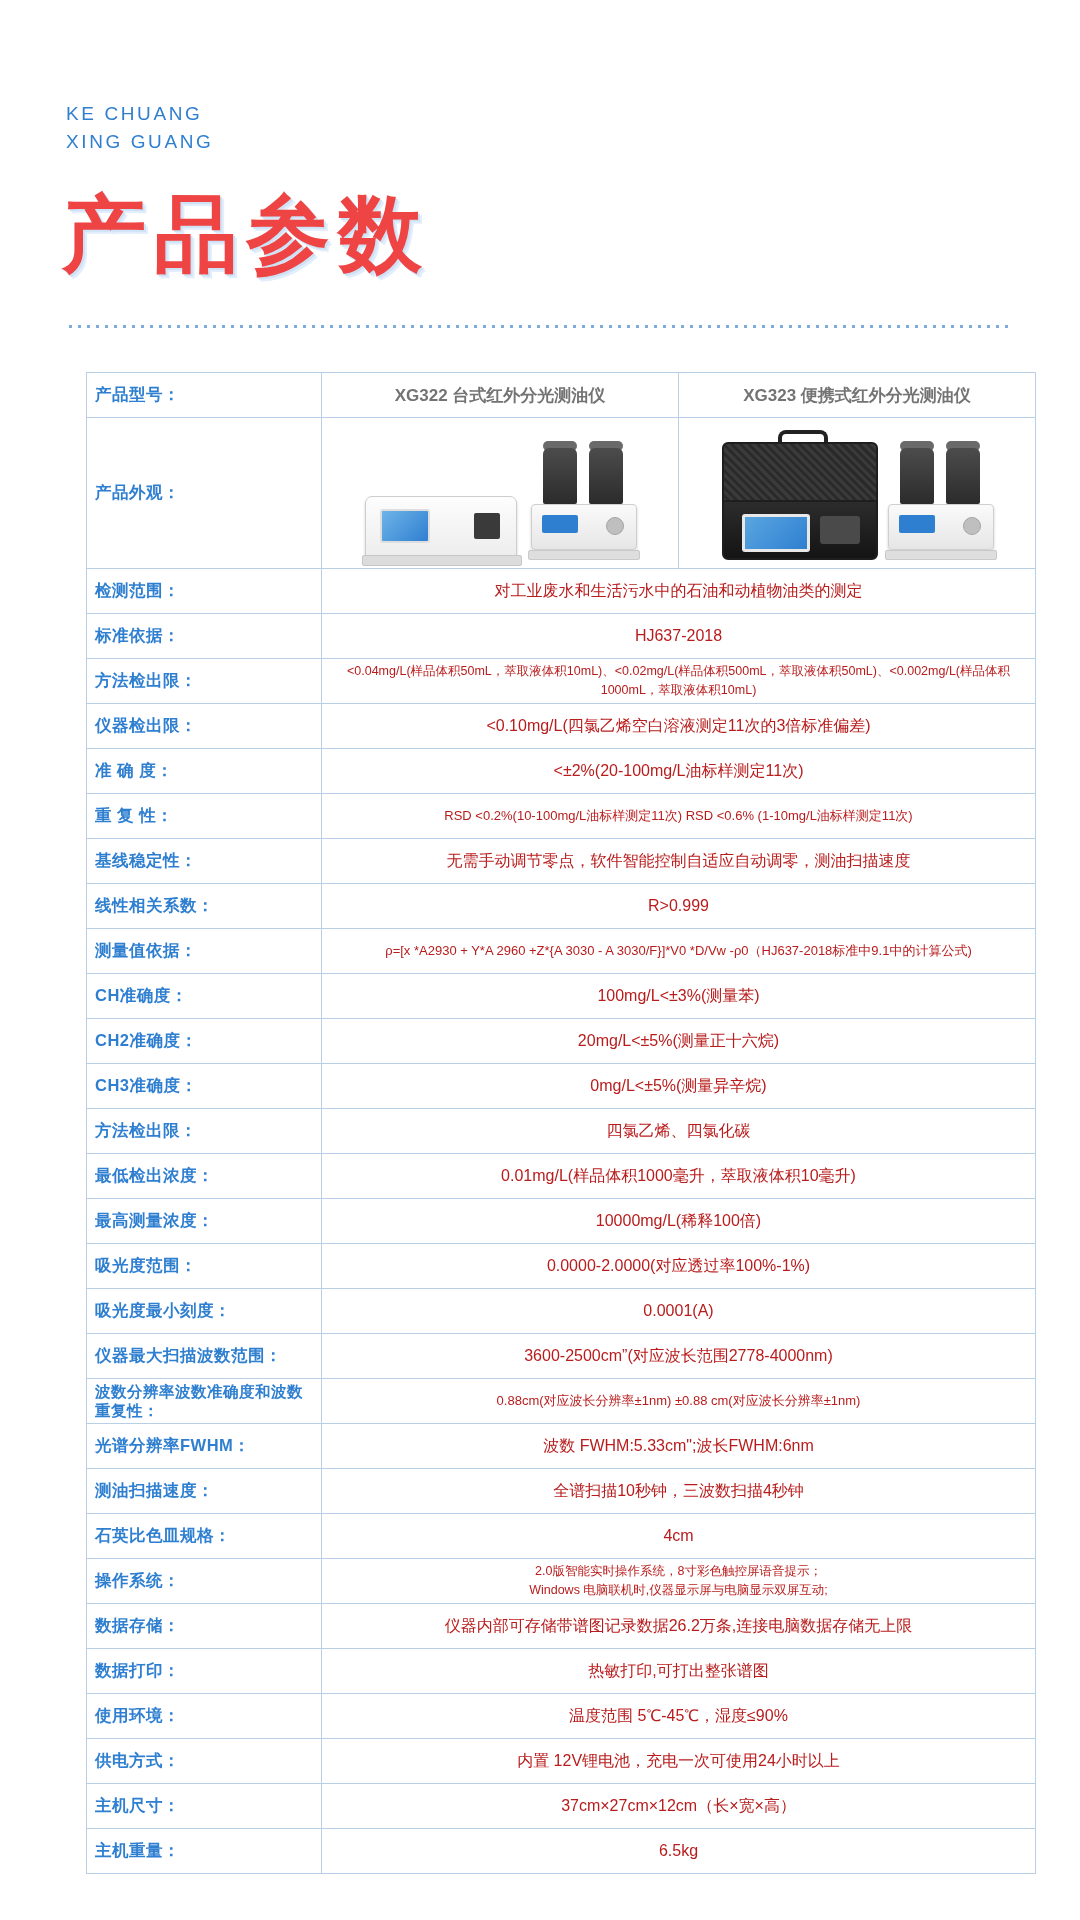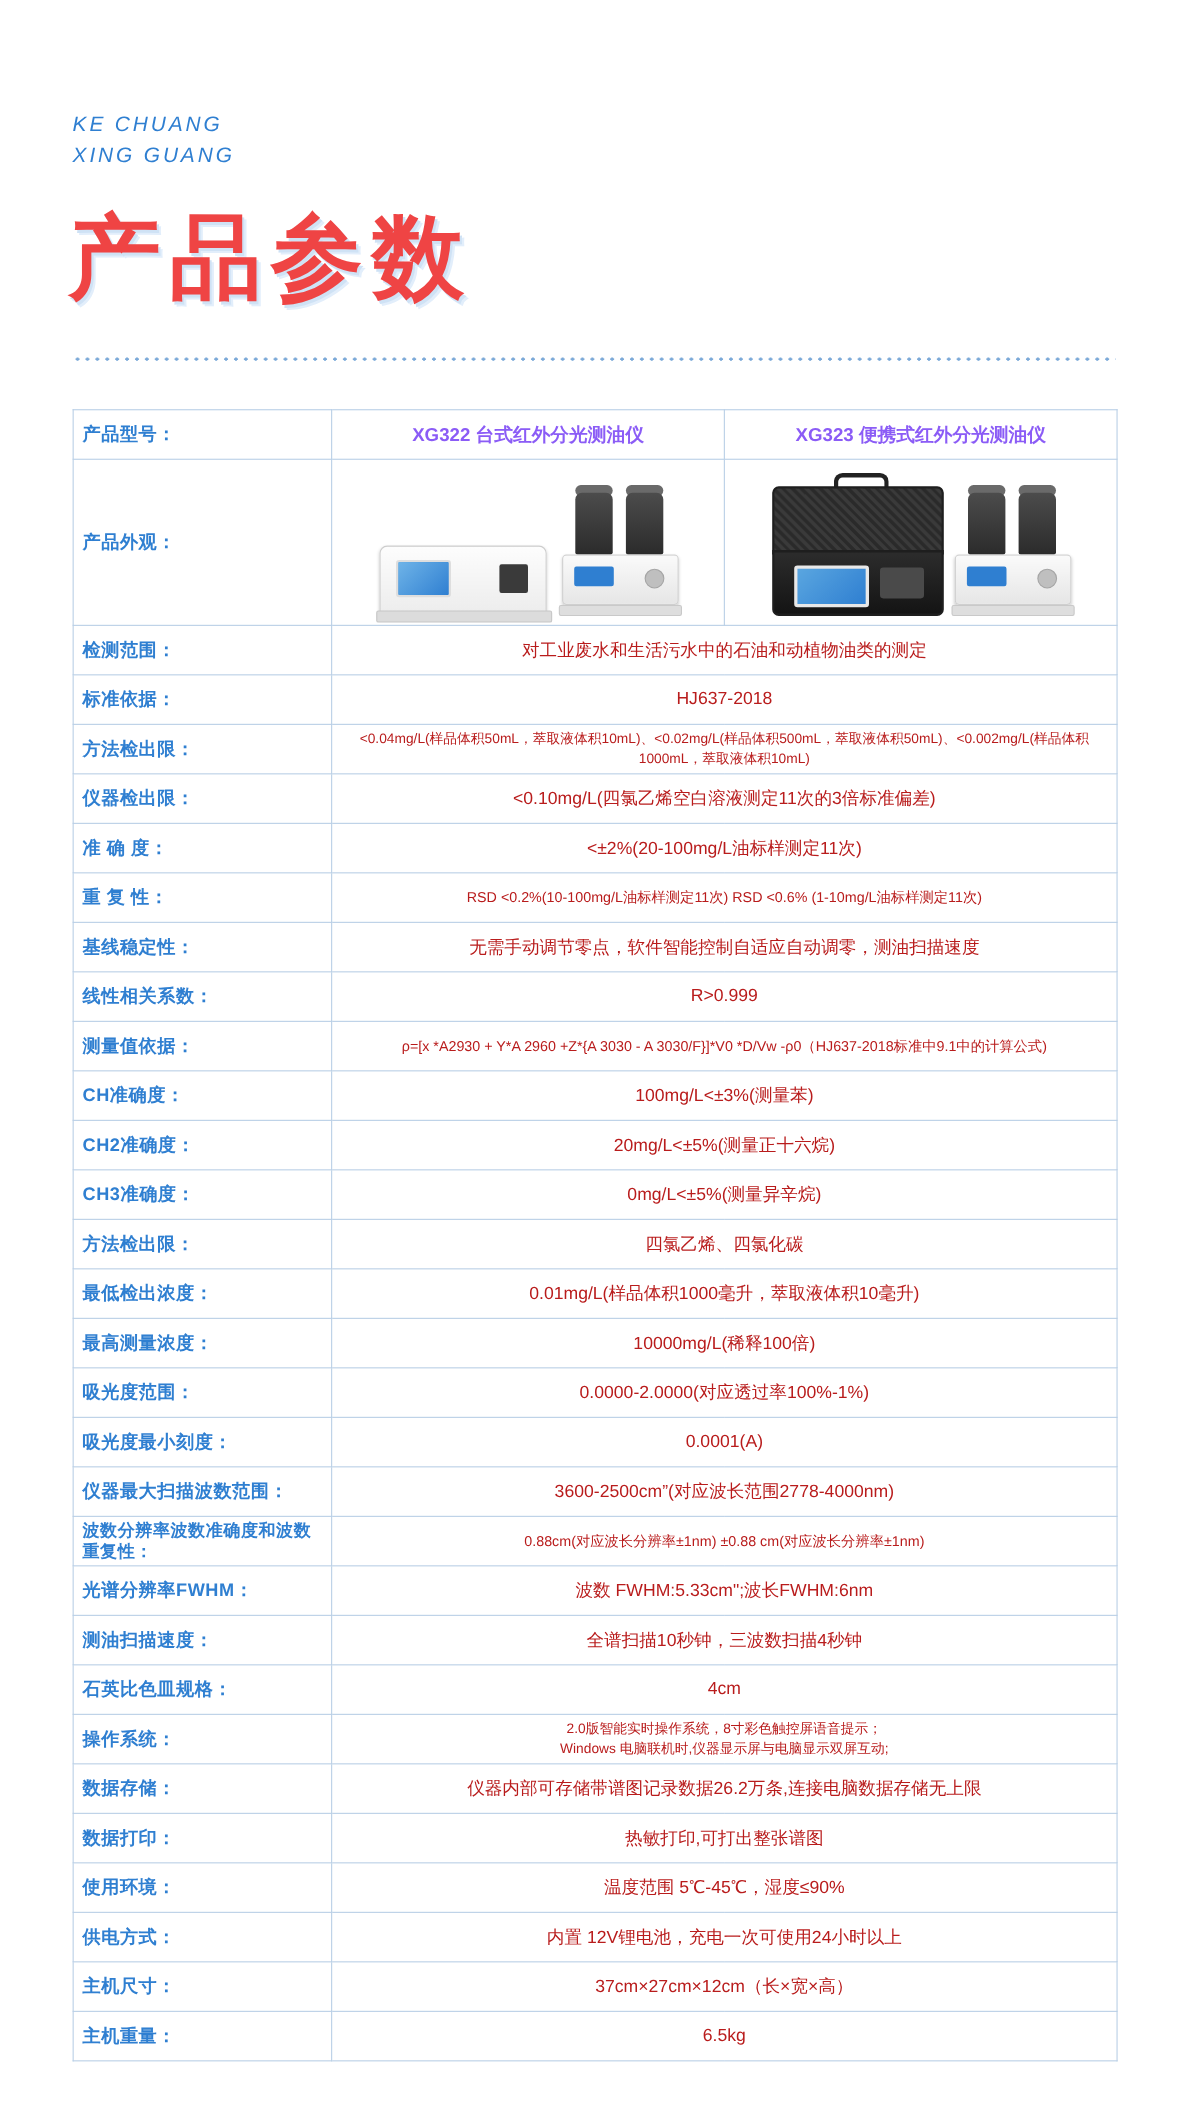--- a/index.html
+++ b/index.html
@@ -26,21 +26,21 @@
   .brand {
     position: absolute;
     left: 66px;
     top: 100px;
     line-height: 1.45;
     letter-spacing: 2.6px;
     font-size: 19px;
     color: #2f7fd1;
     font-weight: 500;
   }
-  .brand div { white-space: nowrap; font-style: italic; }
+  .brand div { white-space: nowrap; }
 
   .title {
     position: absolute;
     left: 62px;
     top: 178px;
     font-size: 84px;
     font-weight: bold;
     letter-spacing: 8px;
     color: #ef4444;
     font-family: "Liberation Serif", serif;
@@ -64,20 +64,21 @@
   .table-wrap {
     position: absolute;
     left: 66px;
     top: 372px;
     width: 950px;
   }
   table.spec {
     width: 950px;
     border-collapse: collapse;
     table-layout: fixed;
+    margin-left: 20px;
   }
   table.spec td {
     border: 1px solid #b9cfe6;
     vertical-align: middle;
     padding: 0 8px;
   }
   td.label {
     width: 218px;
     color: #2f7fd1;
     font-size: 16.5px;
@@ -96,21 +97,21 @@
     font-size: 13px;
     line-height: 1.5;
   }
   td.value.tiny {
     font-size: 12.5px;
     line-height: 1.55;
   }
   .hdr td.value {
     font-size: 17px;
     font-weight: bold;
-    color: #8b5cf6;
+    color: #737373;
     height: 44px;
   }
   .label.two-line {
     line-height: 1.25;
     font-size: 15.5px;
   }
 
   
   .imgrow td { height: 150px; }
   .prodcell {

